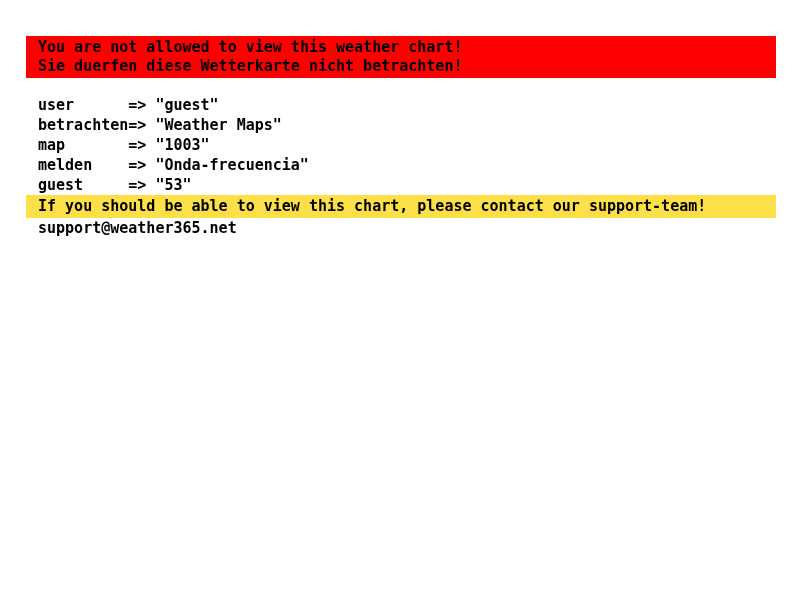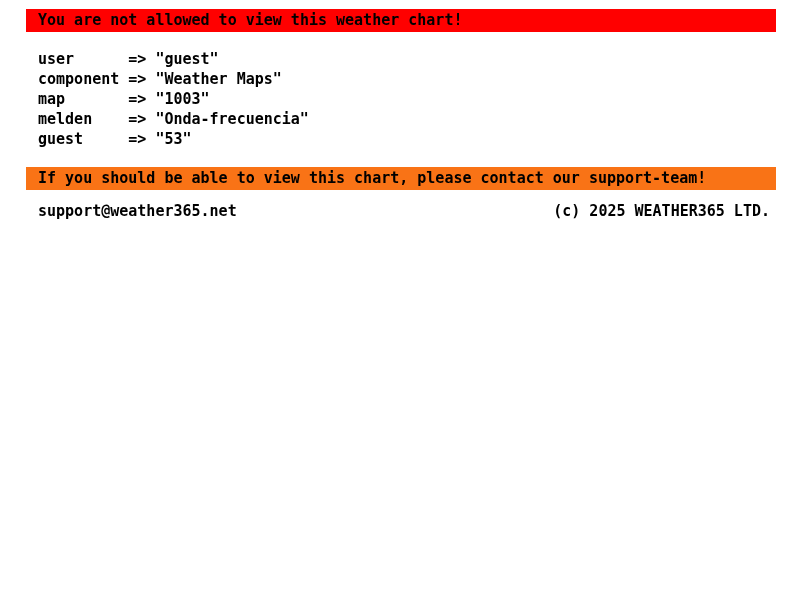--- a/index.html
+++ b/index.html
@@ -12,76 +12,74 @@
   }
   body {
     font-family: "DejaVu Sans Mono", "Liberation Mono", monospace;
     font-weight: bold;
     font-size: 15px;
     color: #000000;
   }
   .page {
     width: 750px;
     margin-left: 26px;
-    padding-top: 9px;
+    padding-top: 36px;
   }
   .banner {
     padding: 2px 12px;
     line-height: 19px;
     white-space: nowrap;
   }
   .banner-red {
     background: #ff0000;
   }
   .banner-green {
-    background: #f97316;
-    margin-top: 18px;
+    background: #fde047;
   }
   .kv-block {
     margin: 17px 0 0 12px;
     line-height: 20px;
   }
   .kv-row {
     white-space: pre;
   }
   .kv-key {
     display: inline-block;
     width: 10ch;
   }
   .kv-arrow {
     margin-right: 1ch;
   }
   .footer {
-    margin-top: 11px;
     padding: 0 6px 0 12px;
     line-height: 20px;
     display: flex;
     justify-content: space-between;
     white-space: nowrap;
   }
 </style>
 </head>
 <body>
 
 <div class="page">
 
   <div class="banner banner-red">
     <div>You are not allowed to view this weather chart!</div>
+    <div>Sie duerfen diese Wetterkarte nicht betrachten!</div>
   </div>
 
   <div class="kv-block">
     <div class="kv-row"><span class="kv-key">user</span><span class="kv-arrow">=&gt;</span><span class="kv-value">"guest"</span></div>
-    <div class="kv-row"><span class="kv-key">component</span><span class="kv-arrow">=&gt;</span><span class="kv-value">"Weather Maps"</span></div>
+    <div class="kv-row"><span class="kv-key">betrachten</span><span class="kv-arrow">=&gt;</span><span class="kv-value">"Weather Maps"</span></div>
     <div class="kv-row"><span class="kv-key">map</span><span class="kv-arrow">=&gt;</span><span class="kv-value">"1003"</span></div>
     <div class="kv-row"><span class="kv-key">melden</span><span class="kv-arrow">=&gt;</span><span class="kv-value">"Onda-frecuencia"</span></div>
     <div class="kv-row"><span class="kv-key">guest</span><span class="kv-arrow">=&gt;</span><span class="kv-value">"53"</span></div>
   </div>
 
   <div class="banner banner-green">
     <div>If you should be able to view this chart, please contact our support-team!</div>
   </div>
 
   <div class="footer">
     <span>support@weather365.net</span>
-    <span>(c) 2025 WEATHER365 LTD.</span>
   </div>
 
 </div>
 
 </body></html>

